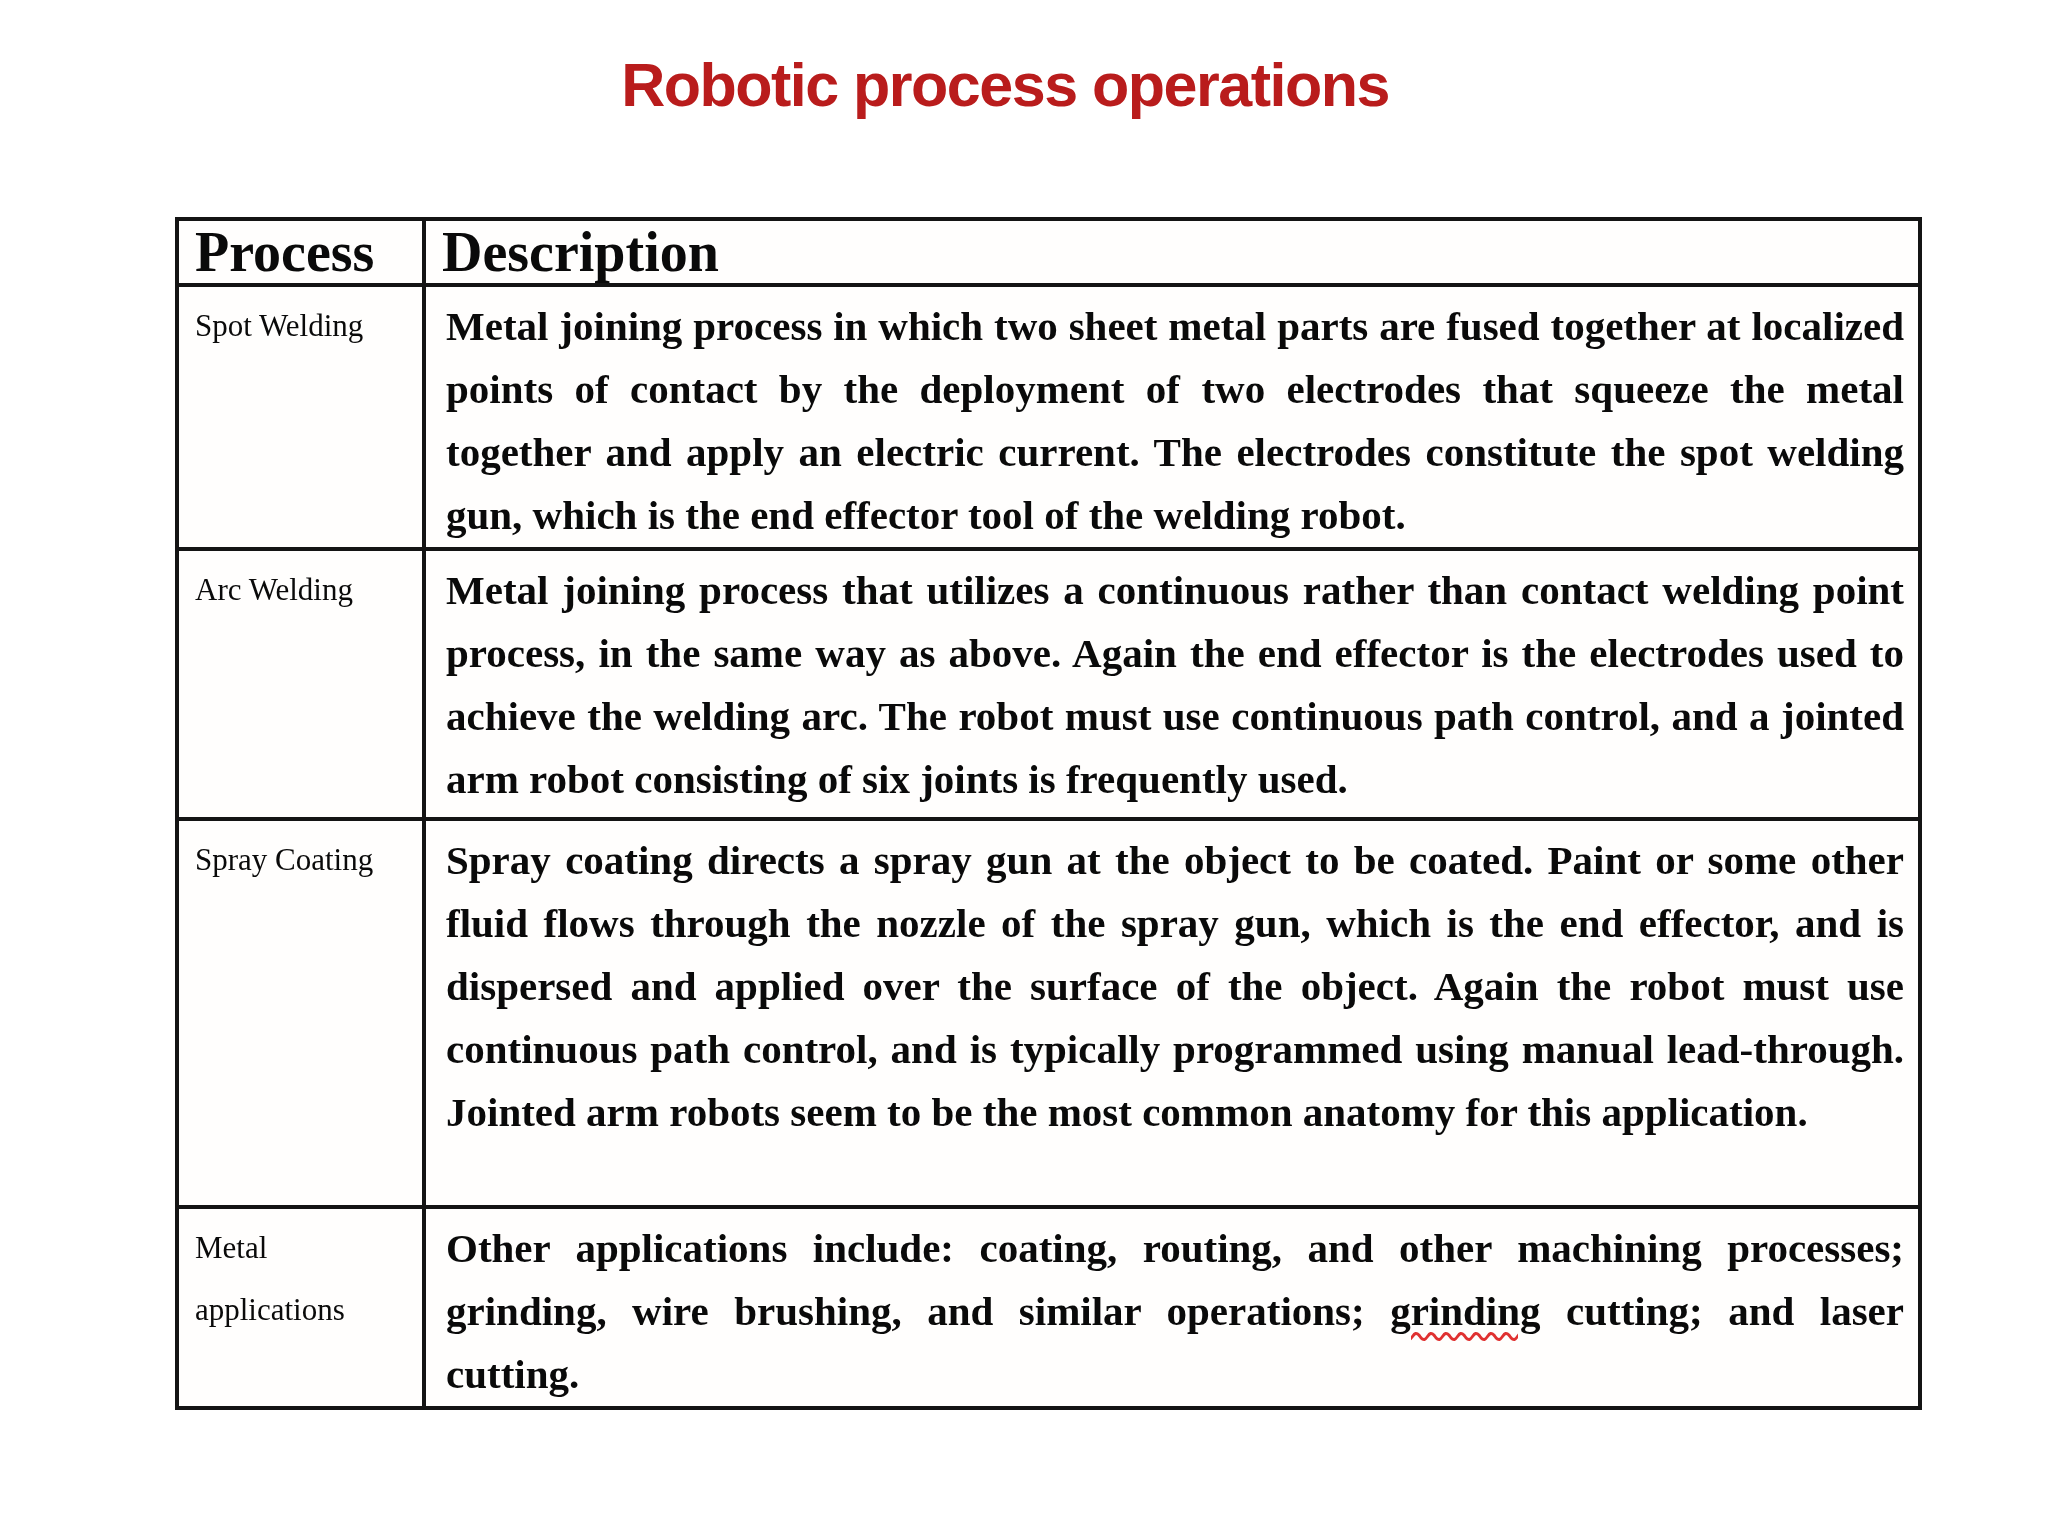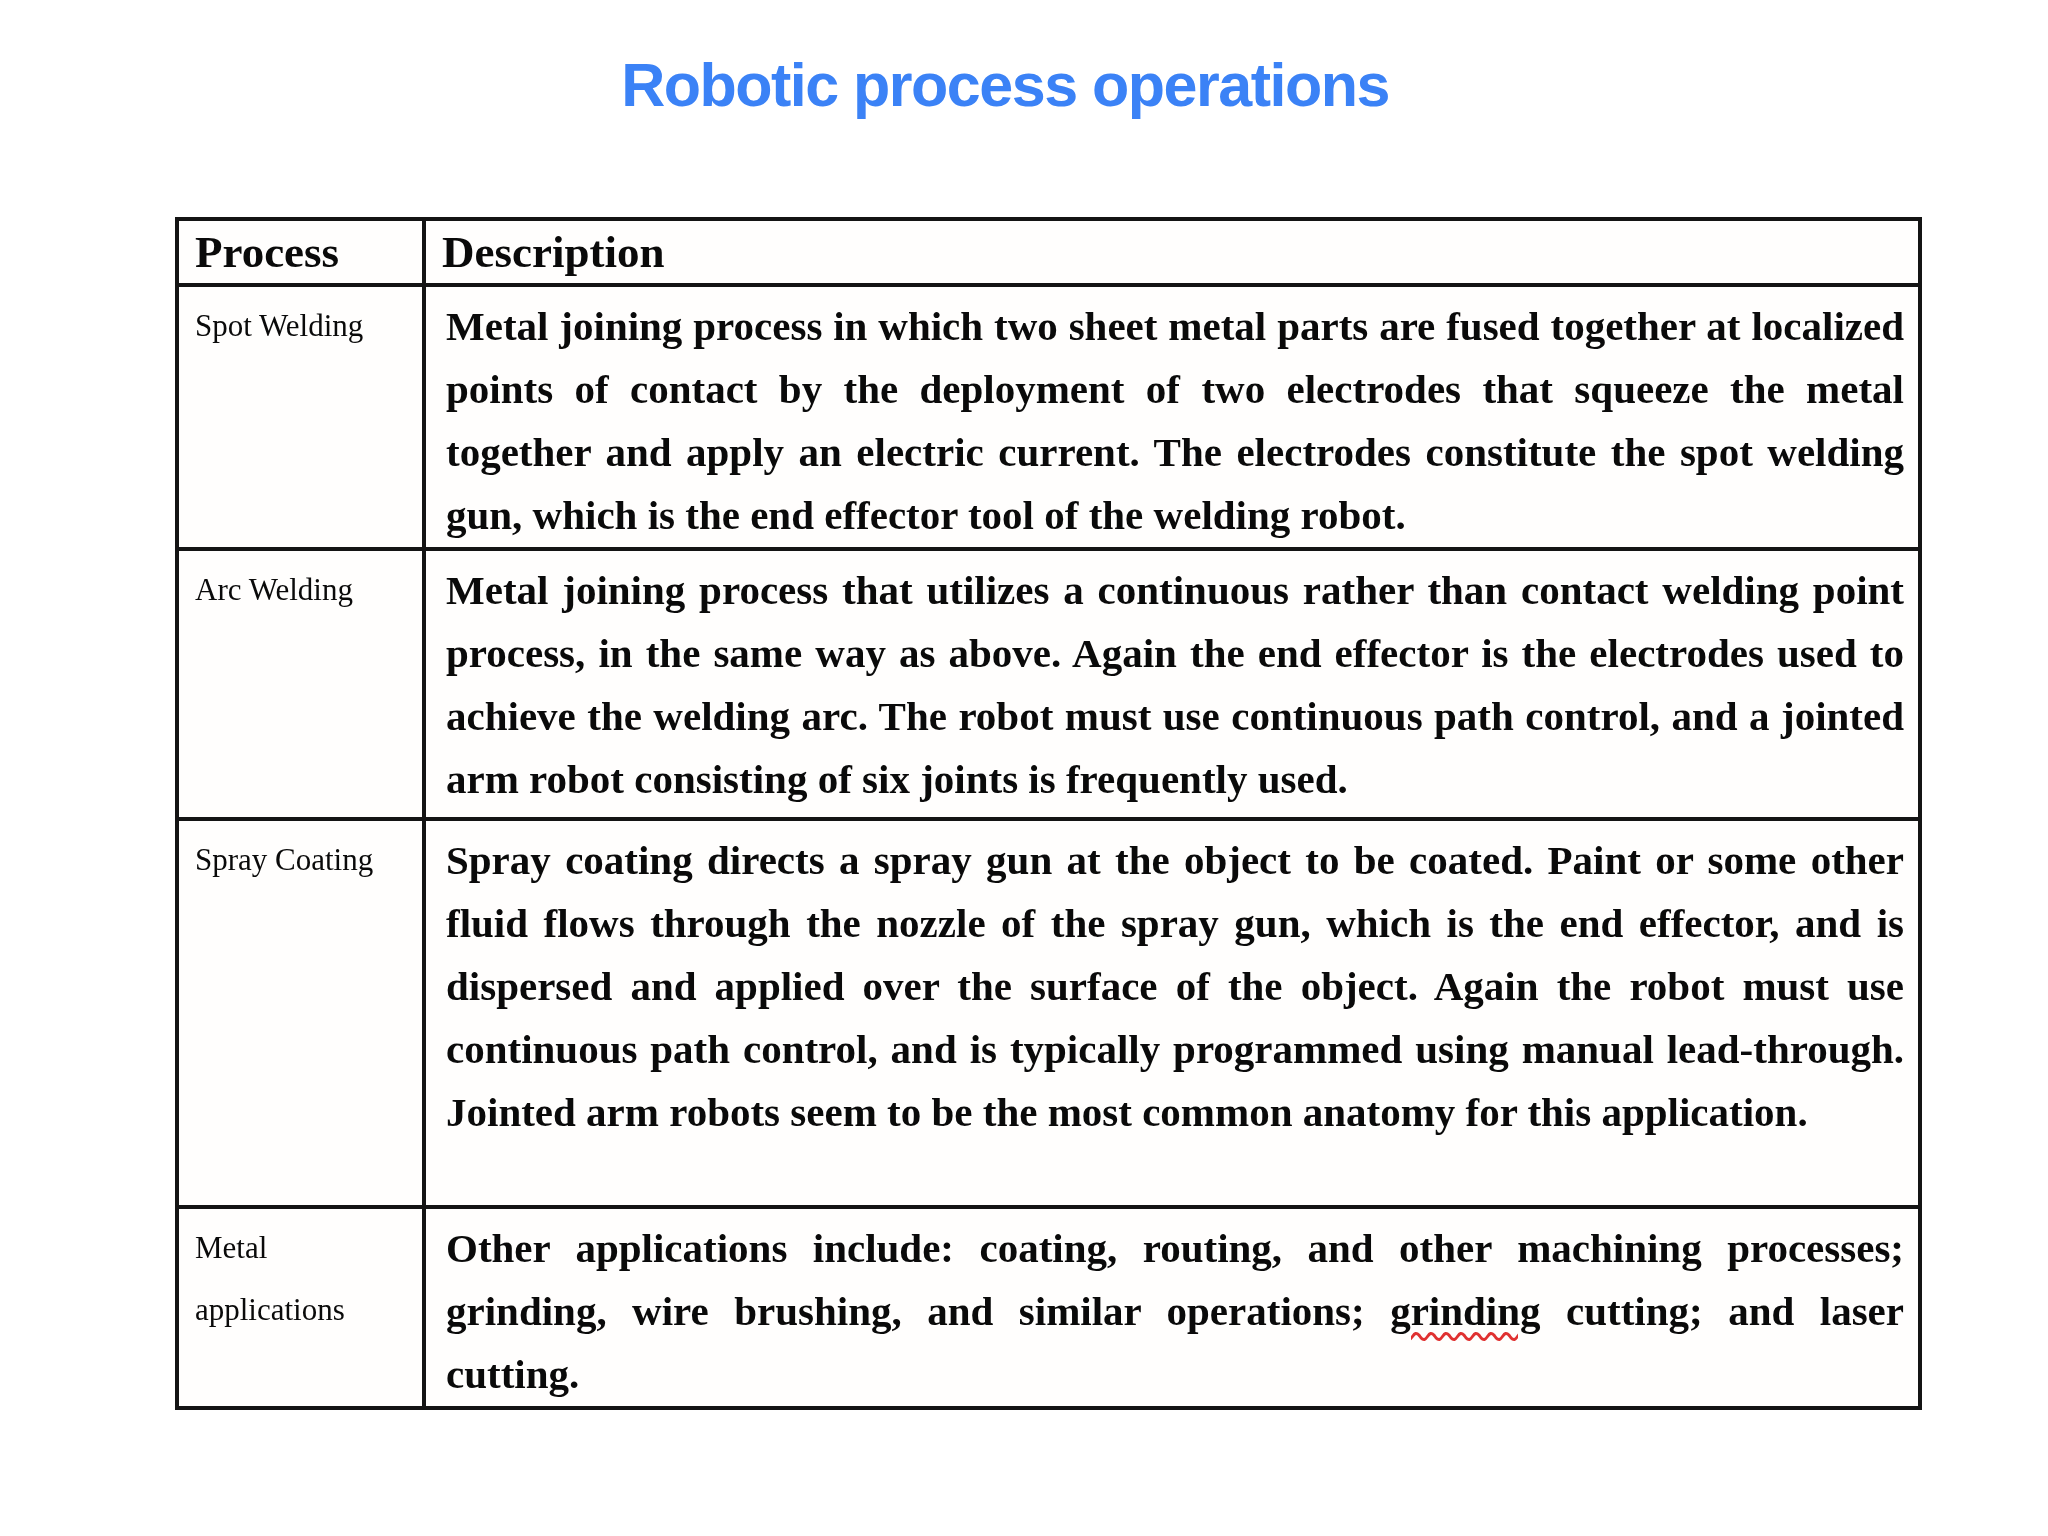--- a/index.html
+++ b/index.html
@@ -19,41 +19,41 @@
   .slide-title {
     position: absolute;
     top: 50px;
     left: 0;
     width: 2010px;
     text-align: center;
     font-family: "Liberation Sans", sans-serif;
     font-weight: 700;
     font-size: 61px;
     letter-spacing: -1.5px;
-    color: #3b82f6;
+    color: #b91c1c;
     white-space: nowrap;
   }
   table.ops-table {
     position: absolute;
     left: 175px;
     top: 217px;
     width: 1747px;
     border-collapse: collapse;
     table-layout: fixed;
   }
   .ops-table col.c-process { width: 247px; }
   .ops-table th, .ops-table td {
     border: 4px solid #141414;
     vertical-align: top;
     background: #fffefd;
   }
   .ops-table th {
     text-align: left;
     font-weight: 700;
-    font-size: 45px;
+    font-size: 56px;
     line-height: 56px;
     padding: 3px 10px 0 16px;
     height: 59px;
   }
   .ops-table td.cell-process {
     font-size: 31px;
     line-height: 62px;
     padding: 8px 8px 0 16px;
   }
   .ops-table td.cell-desc {

